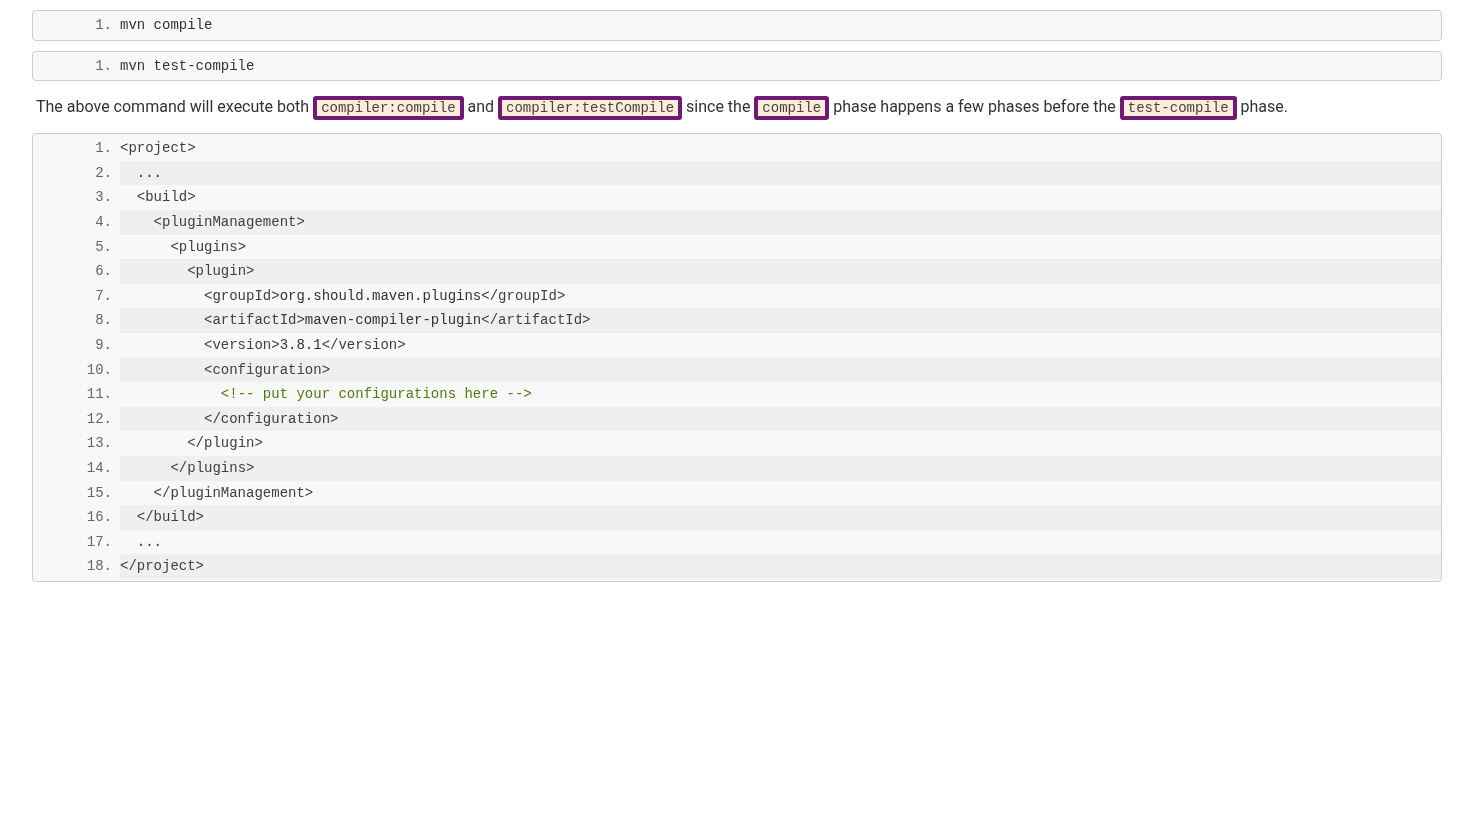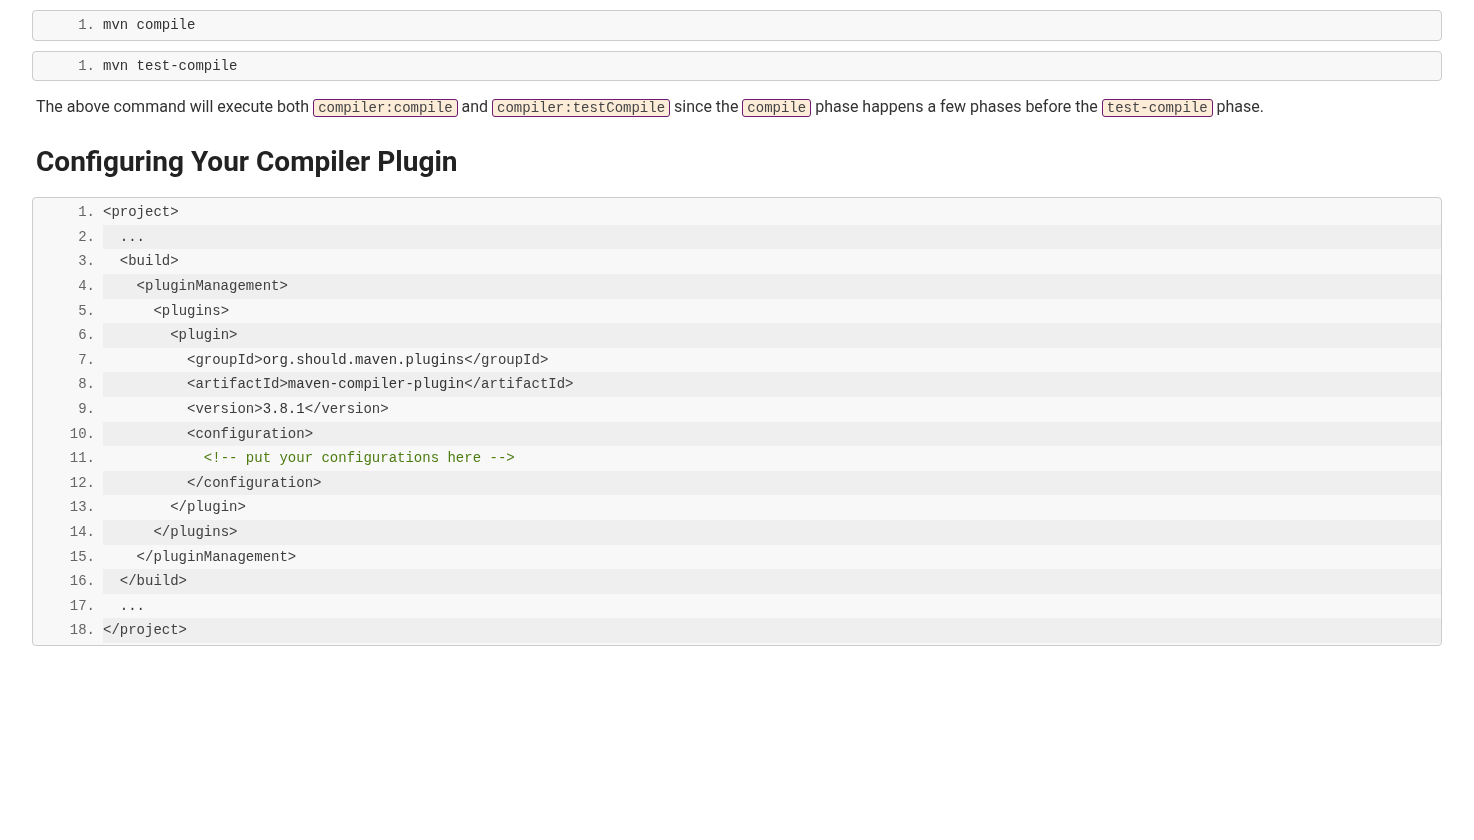--- a/index.html
+++ b/index.html
@@ -21,37 +21,38 @@
     counter-reset:line;
     list-style:none;
   }
   .codebox li {
     font-family:"SFMono-Regular",Consolas,"Liberation Mono",Menlo,Courier,monospace;
     font-size:14px;
     line-height:24.6px;
     white-space:pre;
     position:relative;
     color:#333;
+    margin-left:17px;
   }
   .codebox li::before {
     counter-increment:line;
     content:counter(line) ".";
     position:absolute;
     left:-40px;
     width:32px;
     text-align:right;
     color:#666;
   }
   .codebox.multi li:nth-child(even){ background:#efefef; }
   .codebox.multi li:nth-child(odd){ background:#f8f8f8; }
   .inline-code {
     font-family:"SFMono-Regular",Consolas,"Liberation Mono",Menlo,Courier,monospace;
     font-size:14px;
     background:#fdecd8;
-    border:1px solid #701a75;
+    border:4px solid #701a75;
     border-radius:3px;
     padding:0 4px;
     color:#444;
     text-align:center;
   }
   .tag { color:#404040; }
   .comment { color:#4d7c0f; }
   .txt { color:#333; }
   b { font-weight:700; }
   
@@ -73,21 +74,20 @@
     <div class="codebox codeblock-wrap">
       <ol>
         <li><span>mvn test-compile</span></li>
       </ol>
     </div>
 
     <p>
       <span>The above command will execute both </span><span class="inline-code">compiler:compile</span><span> and </span><span class="inline-code">compiler:testCompile</span><span> since the </span><span class="inline-code">compile</span><span> phase happens a few phases before the </span><span class="inline-code">test-compile</span><span> phase.</span>
     </p>
 
-    <h2>Configuring Your Compiler Plugin</h2>
 
 
     <div class="codebox multi codeblock-wrap">
       <ol>
         <li><span class="tag">&lt;project&gt;</span></li>
         <li><span class="txt">  ...</span></li>
         <li><span>  </span><span class="tag">&lt;build&gt;</span></li>
         <li><span>    </span><span class="tag">&lt;pluginManagement&gt;</span></li>
         <li><span>      </span><span class="tag">&lt;plugins&gt;</span></li>
         <li><span>        </span><span class="tag">&lt;plugin&gt;</span></li>

